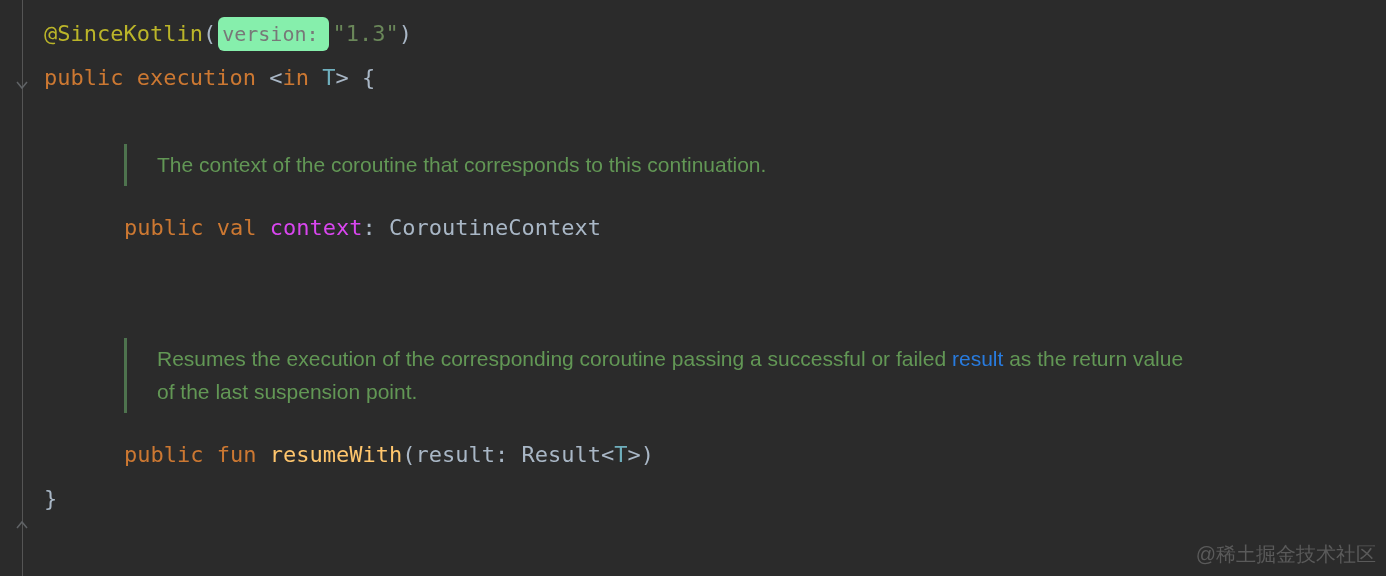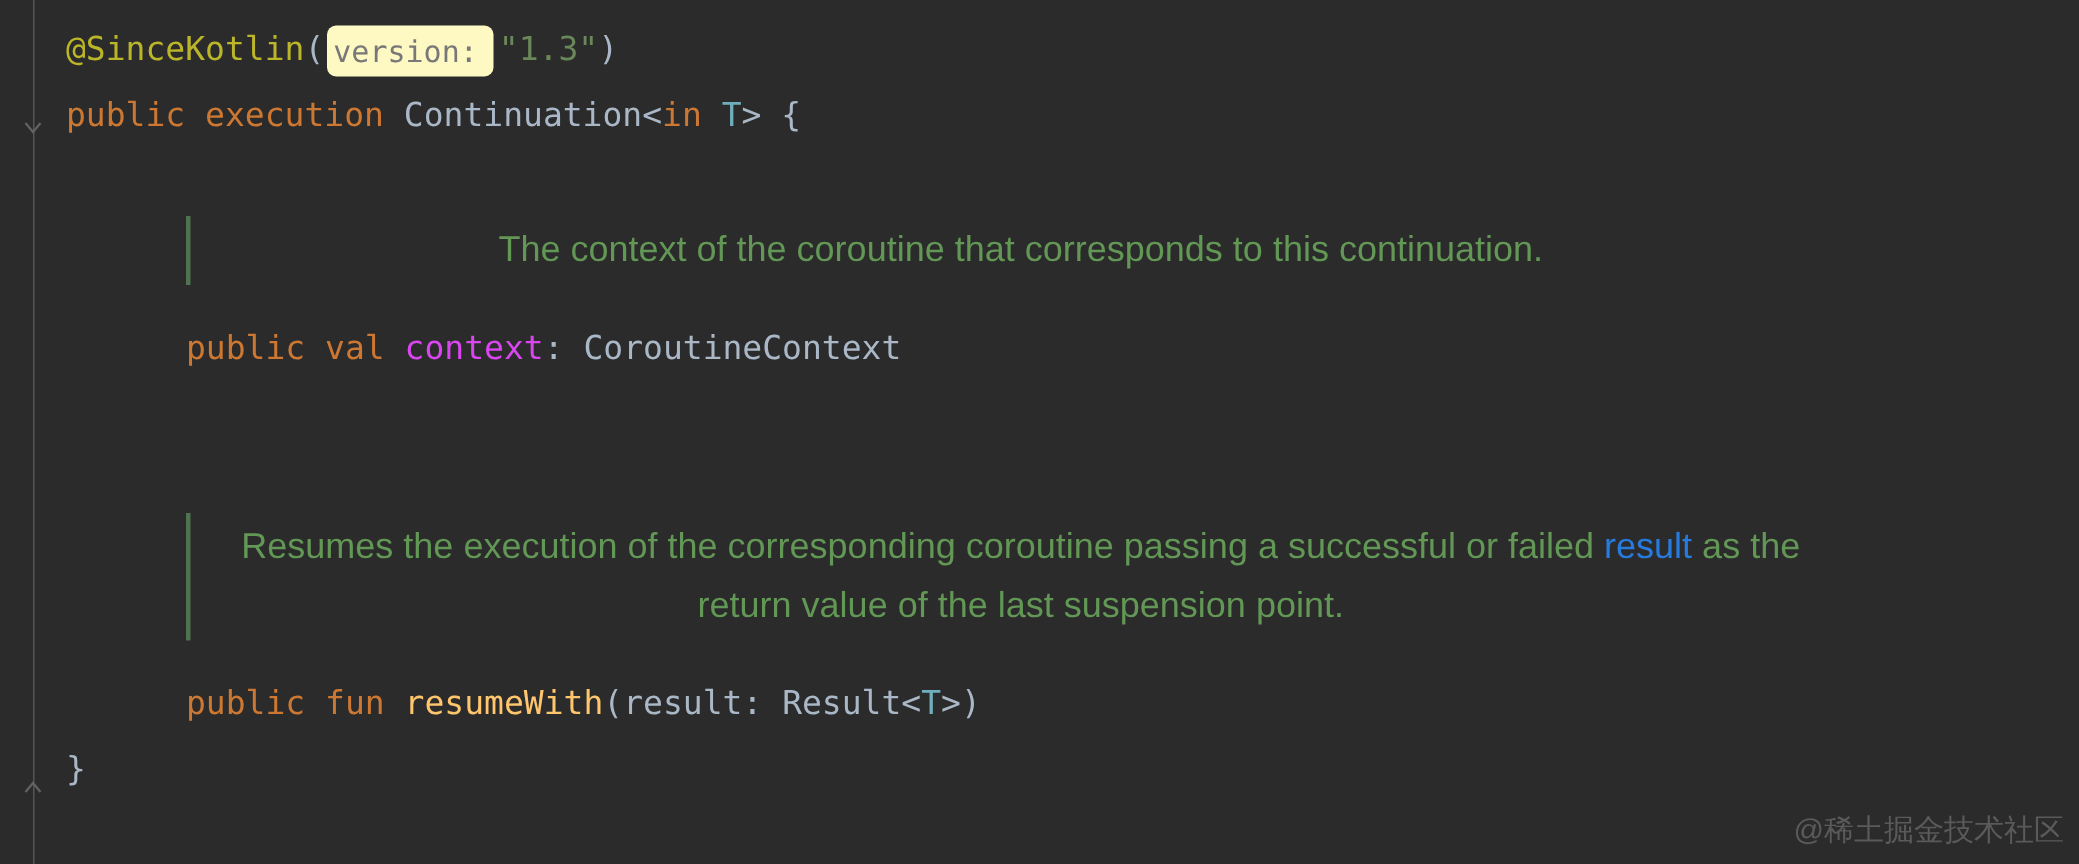--- a/index.html
+++ b/index.html
@@ -62,40 +62,39 @@
   .indent1 { padding-left: 86px; }
   .doc-block {
     position: relative;
     margin-left: 86px;
     padding-left: 30px;
     border-left: 3px solid #4e734e;
     max-width: 1080px;
   }
   .doc-text {
     font-family: -apple-system, BlinkMacSystemFont, 'Segoe UI', sans-serif;
-    font-size: 24px;
+    font-size: 21px;
     color: #629755;
     line-height: 1.6;
     padding: 4px 0;
     white-space: normal;
-    text-align: center;
   }
   .doc-link { color: #287bde; }
   .annotation { color: #bbb529; }
   .keyword-orange { color: #cc7832; }
   .identifier-white { color: #a9b7c6; }
   .identifier-purple { color: #d946ef; }
   .identifier-yellow { color: #ffc66d; }
   .type-teal { color: #6fafbd; }
   .string-green { color: #6a8759; }
   .paren { color: #a9b7c6; }
   .angle { color: #a9b7c6; }
   .brace { color: #a9b7c6; }
   .param-hint {
-    background: #fef9c3;
+    background: #86efac;
     border-radius: 6px;
     padding: 1px 10px 1px 4px;
     color: #787878;
     font-size: 20px;
     margin: 0 4px 0 2px;
   }
   .watermark {
     position: absolute;
     right: 10px;
     bottom: 6px;
@@ -121,21 +120,21 @@
   </div>
 </div>
 
 <div class="code-area">
 
   <div class="line">
     <span class="annotation">@SinceKotlin</span><span class="paren">(</span><span class="param-hint">version:</span><span class="string-green">"1.3"</span><span class="paren">)</span>
   </div>
 
   <div class="line">
-    <span class="keyword-orange">public</span><span> </span><span class="keyword-orange">execution</span><span> </span><span class="identifier-white">Continuation</span><span class="angle">&lt;</span><span class="keyword-orange">in</span><span> </span><span class="type-teal">T</span><span class="angle">&gt;</span><span> </span><span class="brace">{</span>
+    <span class="keyword-orange">public</span><span> </span><span class="keyword-orange">execution</span><span> </span><span class="angle">&lt;</span><span class="keyword-orange">in</span><span> </span><span class="type-teal">T</span><span class="angle">&gt;</span><span> </span><span class="brace">{</span>
   </div>
 
   <div class="line-blank"></div>
 
   <div class="doc-block">
     <div class="doc-text">The context of the coroutine that corresponds to this continuation.</div>
   </div>
 
   <div class="line-blank" style="height:20px"></div>
 

